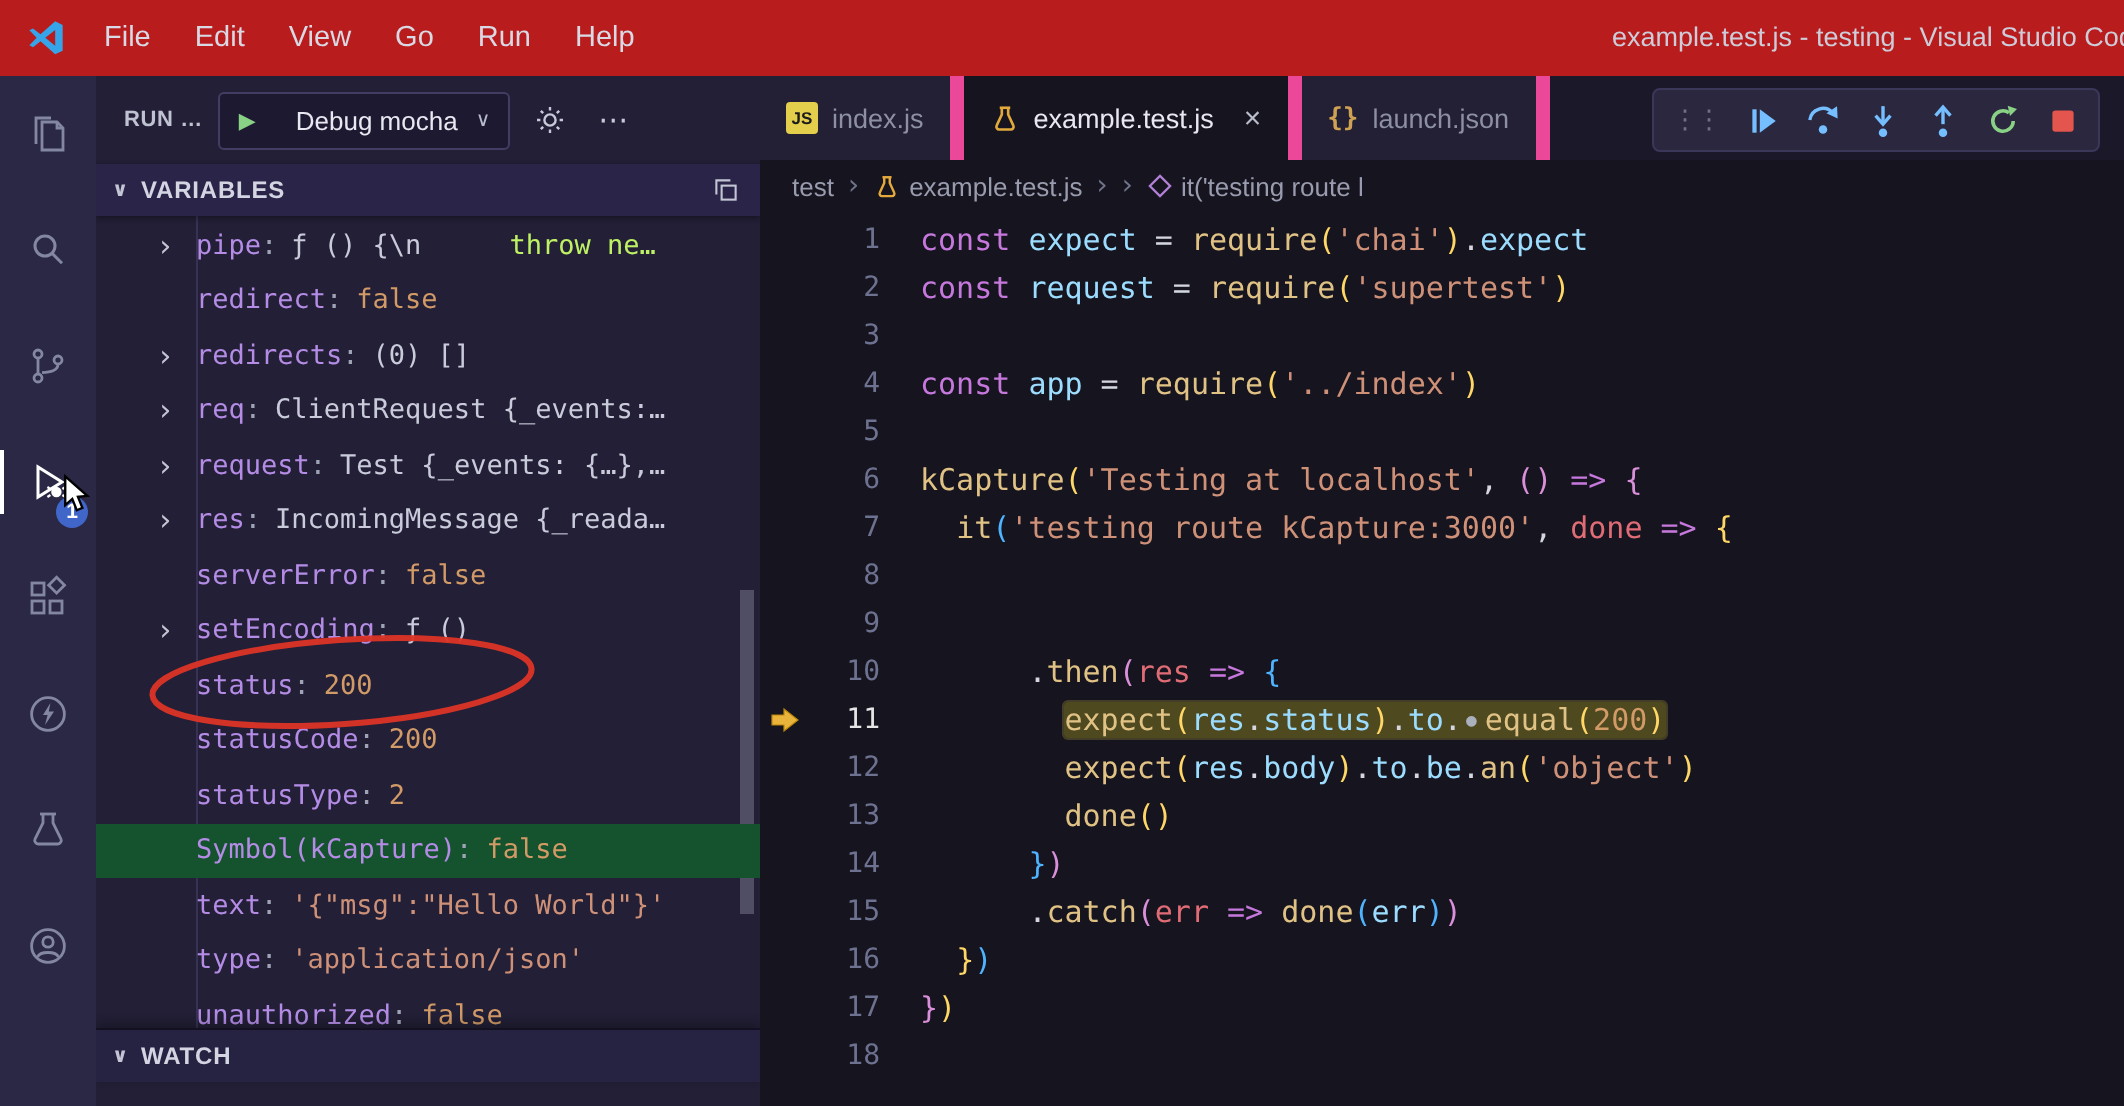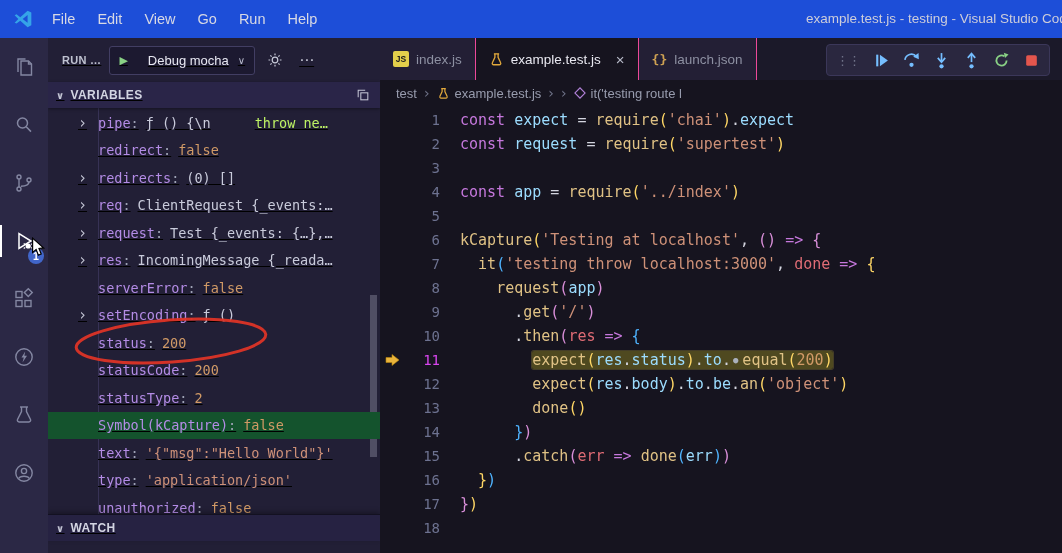--- a/index.html
+++ b/index.html
@@ -1,36 +1,36 @@
 <!DOCTYPE html>
 <html><head>
 <meta charset="utf-8">
 <style>
   html,body{margin:0;padding:0;background:#0e0d15;}
   body{width:1062px;height:553px;overflow:hidden;font-family:"Liberation Sans",sans-serif;}
   .app{position:relative;width:1062px;height:553px;background:#16141f;user-select:none;overflow:hidden;}
 
   
-  .titlebar{height:38px;background:#1d4ed8;display:flex;align-items:center;position:relative;overflow:hidden;}
+  .titlebar{height:38px;background:#b91c1c;display:flex;align-items:center;position:relative;overflow:hidden;}
   .vscode-logo{width:20px;height:20px;margin:0 8px 0 13px;flex:0 0 auto;}
   .menu-item{padding:0 11px;font-size:14.5px;color:#d8d9e4;line-height:38px;white-space:nowrap;}
   .window-title{position:absolute;left:806px;top:0;line-height:38px;font-size:13.5px;color:#cdcdda;white-space:nowrap;}
 
   .main{display:flex;height:515px;}
 
   
   .activitybar{width:48px;background:#2b2845;display:flex;flex-direction:column;flex:0 0 auto;}
   .ab-item{height:58px;display:flex;align-items:center;justify-content:center;position:relative;color:#8487a2;}
   .ab-item svg{display:block;}
   .ab-item.active{color:#ffffff;}
   .ab-item.active::before{content:"";position:absolute;left:0;top:13px;bottom:13px;width:2px;background:#ffffff;}
   .ab-badge{position:absolute;right:4px;bottom:6px;min-width:16px;height:16px;border-radius:9px;background:#4166c9;color:#fff;font-size:10.5px;display:flex;align-items:center;justify-content:center;font-weight:700;}
 
   
-  .sidebar{width:332px;background:#221f36;display:flex;flex-direction:column;flex:0 0 auto;position:relative;overflow:hidden;text-decoration:underline;}
+  .sidebar{width:332px;background:#221f36;display:flex;flex-direction:column;flex:0 0 auto;position:relative;overflow:hidden;}
   .sb-controls{height:44px;display:flex;align-items:center;padding:0 8px 0 14px;gap:8px;flex:0 0 auto;}
   .run-label{font-size:11px;font-weight:700;color:#bfc2d0;letter-spacing:.3px;white-space:nowrap;}
   .debug-config{height:27px;background:#1c1930;border:1px solid #423e63;border-radius:3px;display:flex;align-items:center;gap:7px;padding:0 9px;}
   .dc-play{color:#89d185;font-size:11px;}
   .dc-label{font-size:13px;color:#e8e8f2;white-space:nowrap;margin-left:13px;}
   .dc-chevron{font-size:10px;color:#b9bcce;margin-left:2px;font-family:"DejaVu Sans",sans-serif;}
   .sb-icon-btn{color:#c7c9d8;padding:0 4px;font-size:15px;display:flex;align-items:center;font-family:"DejaVu Sans",sans-serif;}
   .sb-section-header{height:26px;background:#2a2548;display:flex;align-items:center;gap:6px;padding:0 10px 0 8px;font-size:12px;font-weight:700;color:#d3d5e2;letter-spacing:.4px;box-shadow:0 1px 3px rgba(0,0,0,.4);flex:0 0 auto;position:relative;z-index:2;}
   .hdr-chevron{font-size:10px;color:#c3c5d4;font-family:"DejaVu Sans",sans-serif;}
   .hdr-spacer{flex:1;}
@@ -46,39 +46,39 @@
   .vr-val-str{color:#ce9178;}
   .vr-val-obj,.vr-val-fn{color:#c9cbdb;}
   .vr-preview{color:#bef264;margin-left:44px;}
   .sb-scrollbar{position:absolute;right:3px;top:187px;width:7px;height:162px;background:rgba(155,155,175,.38);}
   .sb-watch{height:26px;display:flex;align-items:center;gap:6px;padding:0 8px;font-size:12px;font-weight:700;color:#d3d5e2;letter-spacing:.4px;background:#262242;border-top:1px solid rgba(0,0,0,.5);box-shadow:0 -2px 5px rgba(0,0,0,.3);flex:0 0 auto;position:relative;z-index:2;}
   .sb-filler{height:12px;flex:0 0 auto;}
 
   
   .editor{flex:1 1 auto;display:flex;flex-direction:column;background:#16141f;position:relative;overflow:hidden;}
   .tabs{height:42px;background:#1b1929;display:flex;flex:0 0 auto;}
-  .tab{display:flex;align-items:center;gap:7px;padding:0 13px;font-size:13.5px;border-right:1px solid #ec4899;color:#8d90a2;background:#231f35;white-space:nowrap;}
+  .tab{display:flex;align-items:center;gap:7px;padding:0 13px;font-size:13.5px;border-right:7px solid #ec4899;color:#8d90a2;background:#231f35;white-space:nowrap;}
   .tab.active{background:#16141f;color:#e8e8f0;}
   .tab-close{margin-left:8px;font-size:15px;color:#b9bcca;}
   .js-icon{width:16px;height:16px;background:#e3cf4b;color:#1b1b1b;font-size:8.5px;font-weight:700;display:flex;align-items:center;justify-content:center;border-radius:2px;}
   .braces-icon{color:#cfa253;font-size:13px;font-weight:700;font-family:"DejaVu Sans Mono",monospace;}
 
   .debug-toolbar{position:absolute;top:6px;right:12px;height:30px;background:#2a273f;border:1px solid #3b3759;border-radius:4px;display:flex;align-items:center;gap:13px;padding:0 9px;z-index:5;}
   .dt-grip{color:#6f7288;font-size:13px;letter-spacing:-1px;font-family:"DejaVu Sans",sans-serif;}
   .dt-btn{display:flex;align-items:center;}
 
   .breadcrumbs{height:26px;display:flex;align-items:center;padding-left:16px;gap:7px;font-size:13px;color:#989cae;white-space:nowrap;overflow:hidden;flex:0 0 auto;}
   .bc-item{display:flex;align-items:center;gap:5px;}
   .bc-sep{color:#70748a;font-size:14px;font-family:"DejaVu Sans",sans-serif;}
 
   .code{flex:1 1 auto;padding-top:2px;font-family:"DejaVu Sans Mono",monospace;font-size:15px;}
   .code-line{display:flex;height:24px;line-height:24px;}
   .glyph{width:26px;display:flex;align-items:center;justify-content:center;flex:0 0 auto;}
   .lnum{width:34px;text-align:right;color:#6d7290;font-size:14px;flex:0 0 auto;}
-  .code-line.current .lnum{color:#d946ef;}
+  .code-line.current .lnum{color:#e5e5e5;}
   .lgap{width:20px;flex:0 0 auto;}
   .ltext{white-space:pre;}
   .stmt-hl{background:#4f4920;border-radius:2px;box-shadow:0 0 0 1px rgba(190,170,60,.28);}
 
   .tk-k{color:#c678dd;}
   .tk-f{color:#e0c285;}
   .tk-v{color:#9cdcfe;}
   .tk-a{color:#e06c75;}
   .tk-s{color:#ce9178;}
   .tk-n{color:#d19a66;}
@@ -430,33 +430,31 @@
           <div class="code-line">
             <div class="glyph"></div>
             <div class="lnum">6</div>
             <div class="lgap"></div>
             <div class="ltext"><span class="tk-f">kCapture</span><span class="tk-b1">(</span><span class="tk-s">'Testing at localhost'</span><span class="tk-p">, </span><span class="tk-b2">(</span><span class="tk-b2">)</span><span class="tk-p"> </span><span class="tk-k">=&gt;</span><span class="tk-p"> </span><span class="tk-b2">{</span></div>
           </div>
           <div class="code-line">
             <div class="glyph"></div>
             <div class="lnum">7</div>
             <div class="lgap"></div>
-            <div class="ltext"><span class="tk-p">  </span><span class="tk-f">it</span><span class="tk-b3">(</span><span class="tk-s">'testing throw localhost:3000'</span><span class="tk-p">, </span><span class="tk-a">done</span><span class="tk-p"> </span><span class="tk-k">=&gt;</span><span class="tk-p"> </span><span class="tk-b1">{</span></div>
+            <div class="ltext"><span class="tk-p">  </span><span class="tk-f">it</span><span class="tk-b3">(</span><span class="tk-s">'testing route kCapture:3000'</span><span class="tk-p">, </span><span class="tk-a">done</span><span class="tk-p"> </span><span class="tk-k">=&gt;</span><span class="tk-p"> </span><span class="tk-b1">{</span></div>
           </div>
           <div class="code-line">
             <div class="glyph"></div>
             <div class="lnum">8</div>
             <div class="lgap"></div>
-            <div class="ltext"><span class="tk-p">    </span><span class="tk-f">request</span><span class="tk-b2">(</span><span class="tk-v">app</span><span class="tk-b2">)</span></div>
           </div>
           <div class="code-line">
             <div class="glyph"></div>
             <div class="lnum">9</div>
             <div class="lgap"></div>
-            <div class="ltext"><span class="tk-p">      </span><span class="tk-p">.</span><span class="tk-f">get</span><span class="tk-b2">(</span><span class="tk-s">'/'</span><span class="tk-b2">)</span></div>
           </div>
           <div class="code-line">
             <div class="glyph"></div>
             <div class="lnum">10</div>
             <div class="lgap"></div>
             <div class="ltext"><span class="tk-p">      </span><span class="tk-p">.</span><span class="tk-f">then</span><span class="tk-b2">(</span><span class="tk-a">res</span><span class="tk-p"> </span><span class="tk-k">=&gt;</span><span class="tk-p"> </span><span class="tk-b3">{</span></div>
           </div>
           <div class="code-line current">
             <div class="glyph">
               <svg width="16" height="16" viewBox="0 0 16 16">

